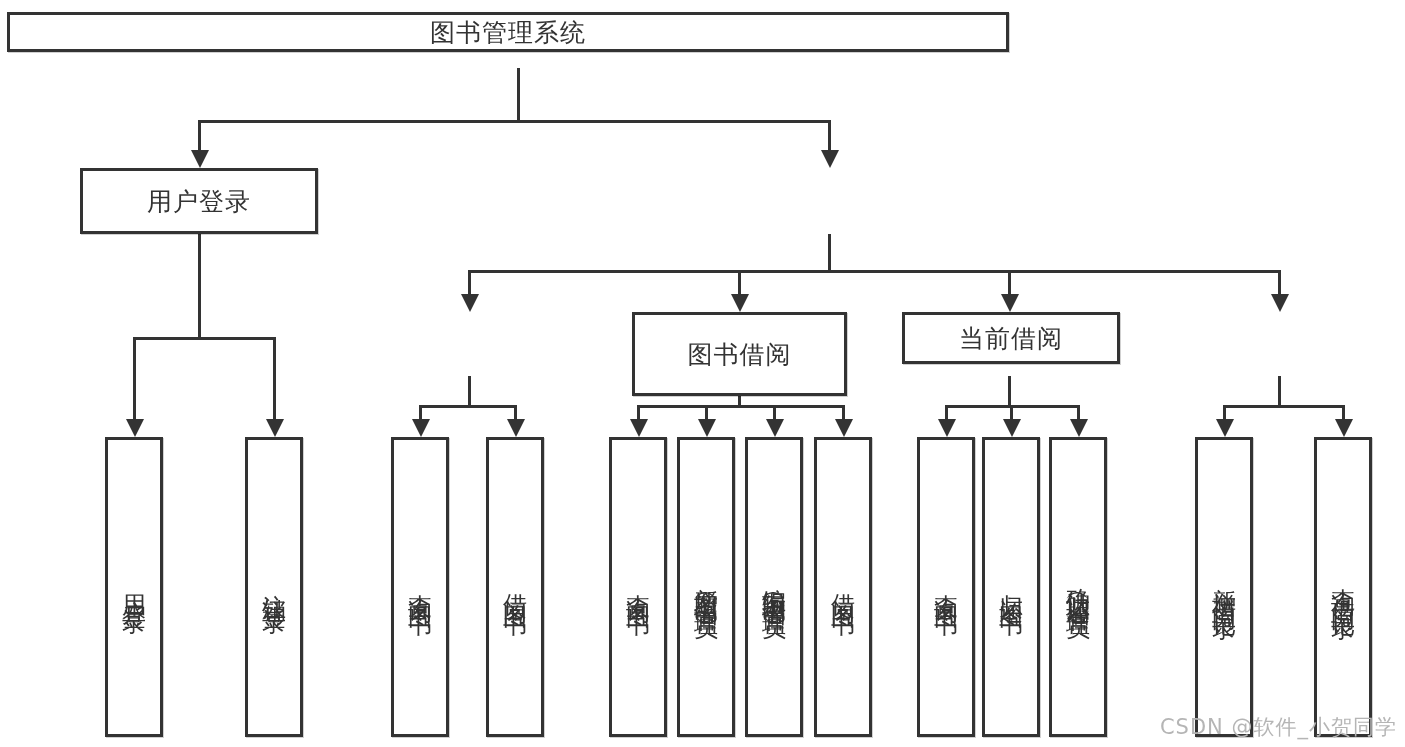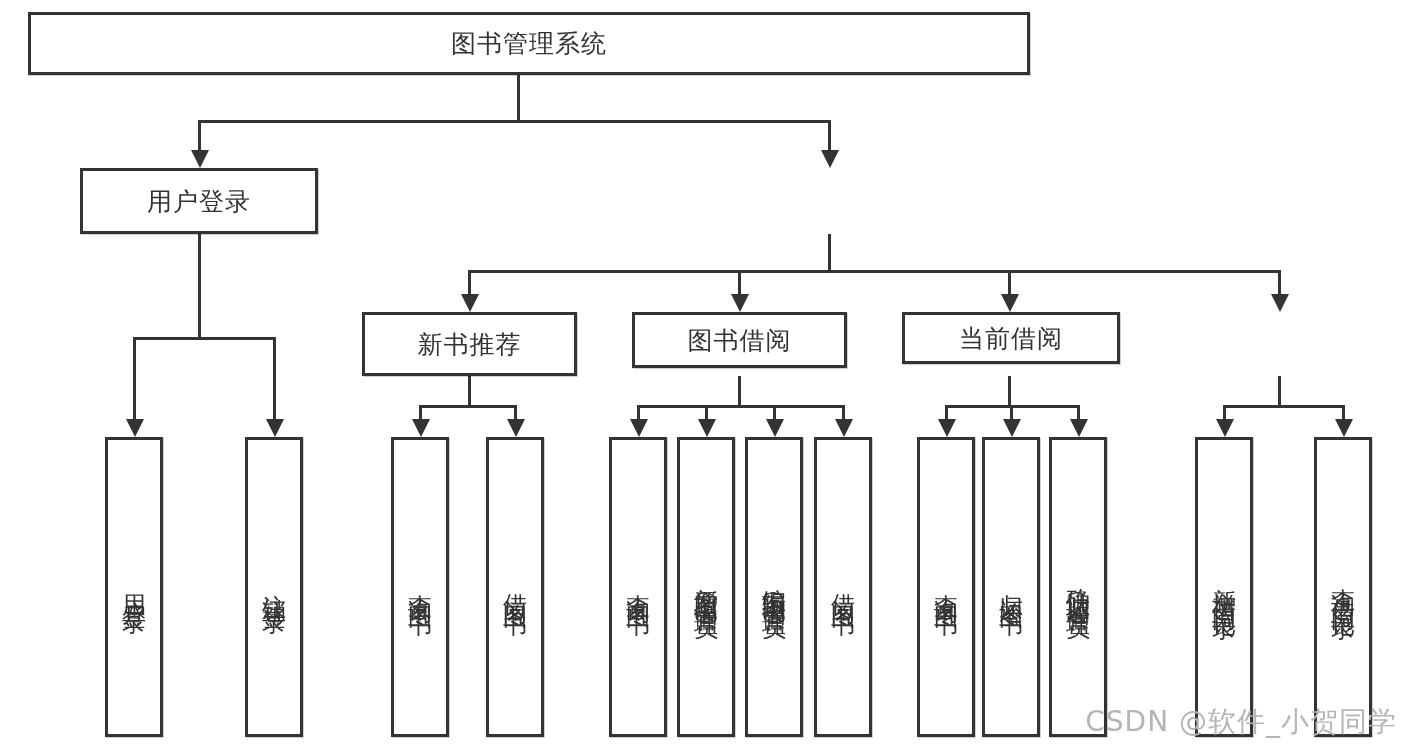--- a/index.html
+++ b/index.html
@@ -65,33 +65,33 @@
     height: 0;
     border-left: 9px solid transparent;
     border-right: 9px solid transparent;
     border-top: 18px solid #333333;
   }
   
   #watermark {
     position: absolute;
     right: 8px;
     bottom: 6px;
-    font-size: 28px;
+    font-size: 21px;
     color: #b5b5b5;
     letter-spacing: 1px;
     z-index: 3;
     white-space: nowrap;
   }
 </style>
 </head>
 <body>
 
 <div id="stage">
 
-  <div class="node h" style="left:28px; top:12px; width:1002px; height:63px;">
+  <div class="node h" style="left:7px; top:12px; width:1002px; height:40px;">
     <span>图书管理系统</span>
   </div>
 
   <div class="vline" style="left:517px; top:68px; height:53px;"></div>
   <div class="hline" style="left:198px; top:120px; width:633px;"></div>
   <div class="arrow" style="left:198px; top:121px; height:29px;"></div>
   <div class="arrow" style="left:828px; top:121px; height:29px;"></div>
 
   <div class="node h" style="left:80px; top:168px; width:238px; height:66px;">
     <span>用户登录</span>
@@ -102,24 +102,21 @@
   <div class="arrow" style="left:133px; top:338px; height:81px;"></div>
   <div class="arrow" style="left:273px; top:338px; height:81px;"></div>
 
   <div class="vline" style="left:828px; top:234px; height:37px;"></div>
   <div class="hline" style="left:468px; top:270px; width:813px;"></div>
   <div class="arrow" style="left:468px; top:271px; height:23px;"></div>
   <div class="arrow" style="left:738px; top:271px; height:23px;"></div>
   <div class="arrow" style="left:1008px; top:271px; height:23px;"></div>
   <div class="arrow" style="left:1278px; top:271px; height:23px;"></div>
 
-  <div class="node h" style="left:362px; top:312px; width:215px; height:64px;">
-    <span>新书推荐</span>
-  </div>
-  <div class="node h" style="left:632px; top:312px; width:215px; height:56px;">
+  <div class="node h" style="left:632px; top:312px; width:215px; height:84px;">
     <span>图书借阅</span>
   </div>
   <div class="node h" style="left:902px; top:312px; width:218px; height:52px;">
     <span>当前借阅</span>
   </div>
 
   <div class="vline" style="left:468px; top:376px; height:30px;"></div>
   <div class="hline" style="left:419px; top:405px; width:98px;"></div>
   <div class="arrow" style="left:419px; top:406px; height:13px;"></div>
   <div class="arrow" style="left:514px; top:406px; height:13px;"></div>

